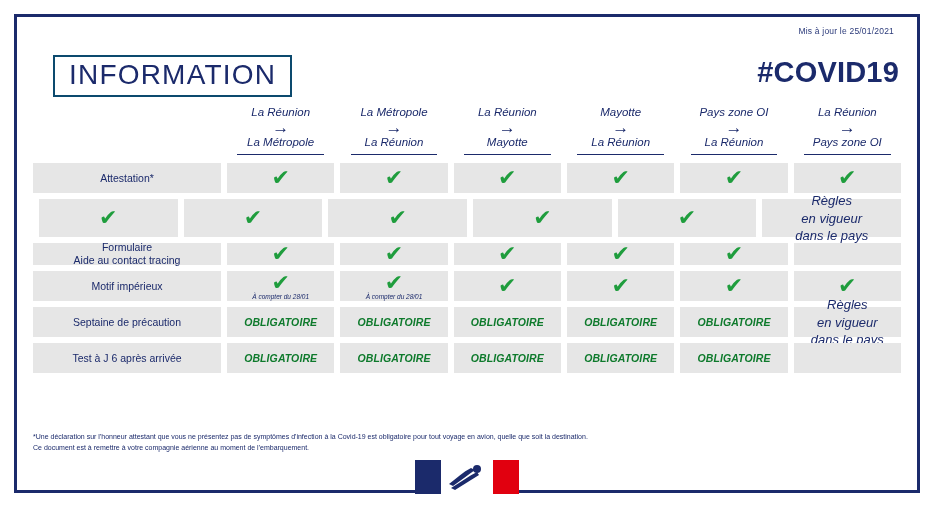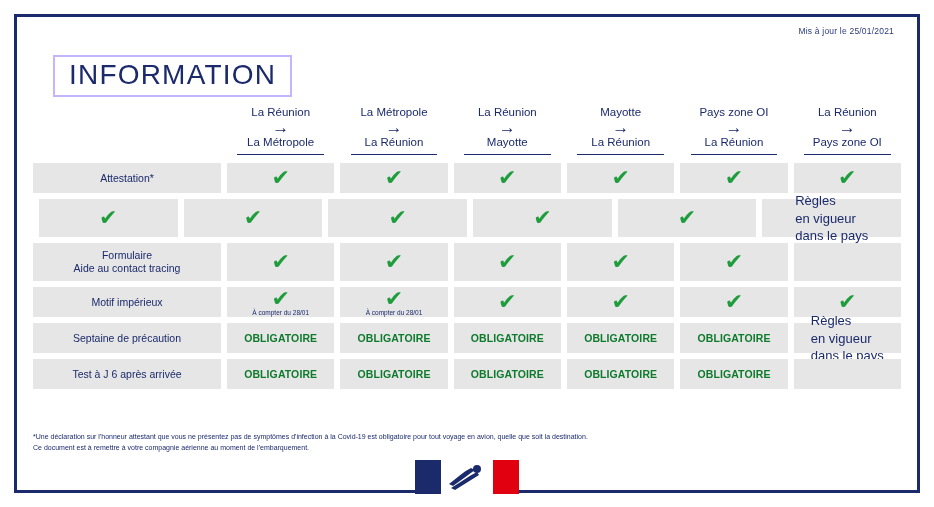--- a/index.html
+++ b/index.html
@@ -35,21 +35,21 @@
     top: 26px;
     font-size: 8.5px;
     color: #2b3a7a;
     letter-spacing: 0.2px;
     text-align: center;
   }
   .info-box {
     position: absolute;
     left: 53px;
     top: 55px;
-    border: 2px solid #c4b5fd;
+    border: 2px solid #0c4a6e;
     padding: 3px 14px 6px 14px;
     box-sizing: border-box;
   }
   .info-box .title {
     font-size: 28px;
     letter-spacing: 1.2px;
     color: #1b2a6b;
     font-weight: 400;
     line-height: 1.05;
   }
@@ -90,23 +90,25 @@
     box-sizing: border-box;
   }
   .cell {
     flex: 1 1 0;
     margin-left: 6px;
     background: #e6e6e6;
     display: flex;
     flex-direction: column;
     align-items: center;
     justify-content: center;
+    text-align: center;
     box-sizing: border-box;
     padding: 3px 2px;
     position: relative;
+    font-style: italic;
   }
   
   .header-row .rowlabel {
     background: transparent;
   }
   .header-row .cell {
     background: transparent;
     color: #1b2a6b;
     font-size: 11.5px;
     line-height: 1.3;
@@ -192,20 +194,21 @@
 
 <div class="page">
   <div class="frame"></div>
 
   <div class="updated">Mis à jour le 25/01/2021</div>
 
   <div class="info-box">
     <div class="title">INFORMATION</div>
   </div>
 
+  <div class="covid">#COVID19</div>
 
   <div class="table" id="table-root">
       <div class="trow header-row">
         <div class="rowlabel"></div>
         <div class="cell">
           <div class="hdr-inner">
             <div class="hdr-from">La Réunion</div>
             <div class="arrow">→</div>
             <div class="hdr-to">La Métropole</div>
             <div class="hdr-underline"></div>
@@ -286,21 +289,21 @@
         <div class="cell">
           <div class="check">✔</div>
         </div>
         <div class="cell">
           <div class="check">✔</div>
         </div>
         <div class="cell">
           <div class="rules">Règles<br>en vigueur<br>dans le pays</div>
         </div>
       </div>
-      <div class="trow" style="height: 38px;">
+      <div class="trow" style="height: 22px;">
         <div class="rowlabel">Formulaire<br>Aide au contact tracing</div>
         <div class="cell">
           <div class="check">✔</div>
         </div>
         <div class="cell">
           <div class="check">✔</div>
         </div>
         <div class="cell">
           <div class="check">✔</div>
         </div>

